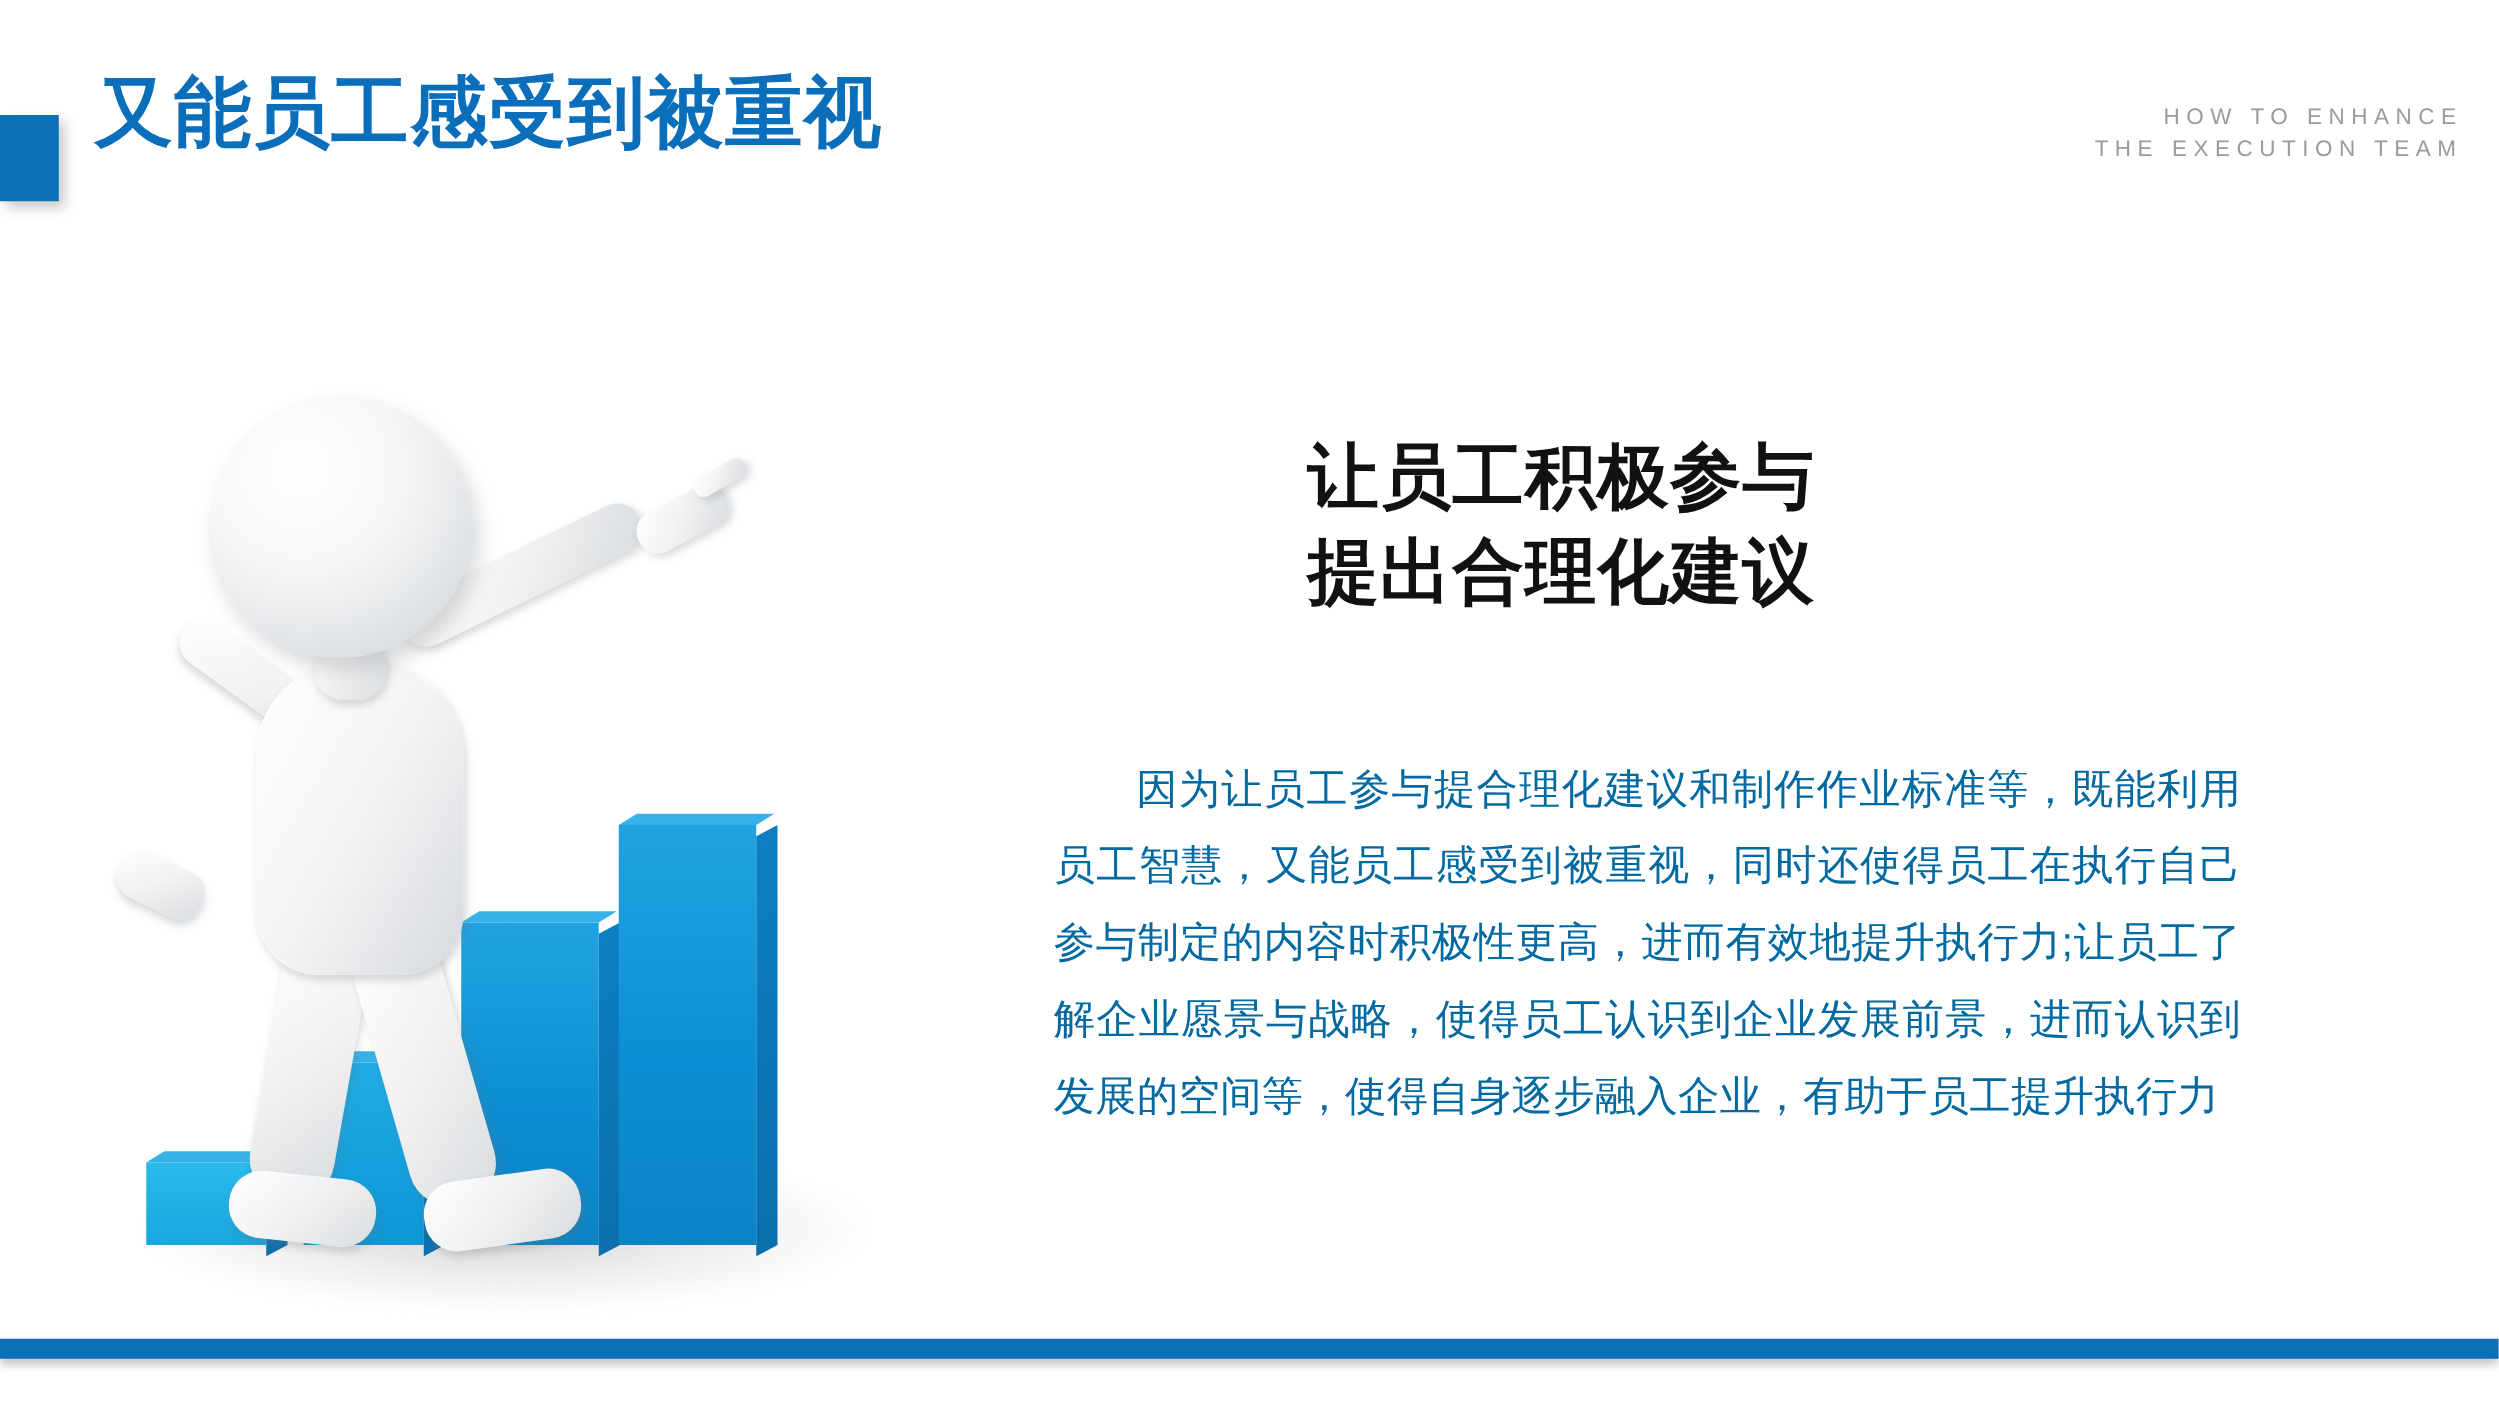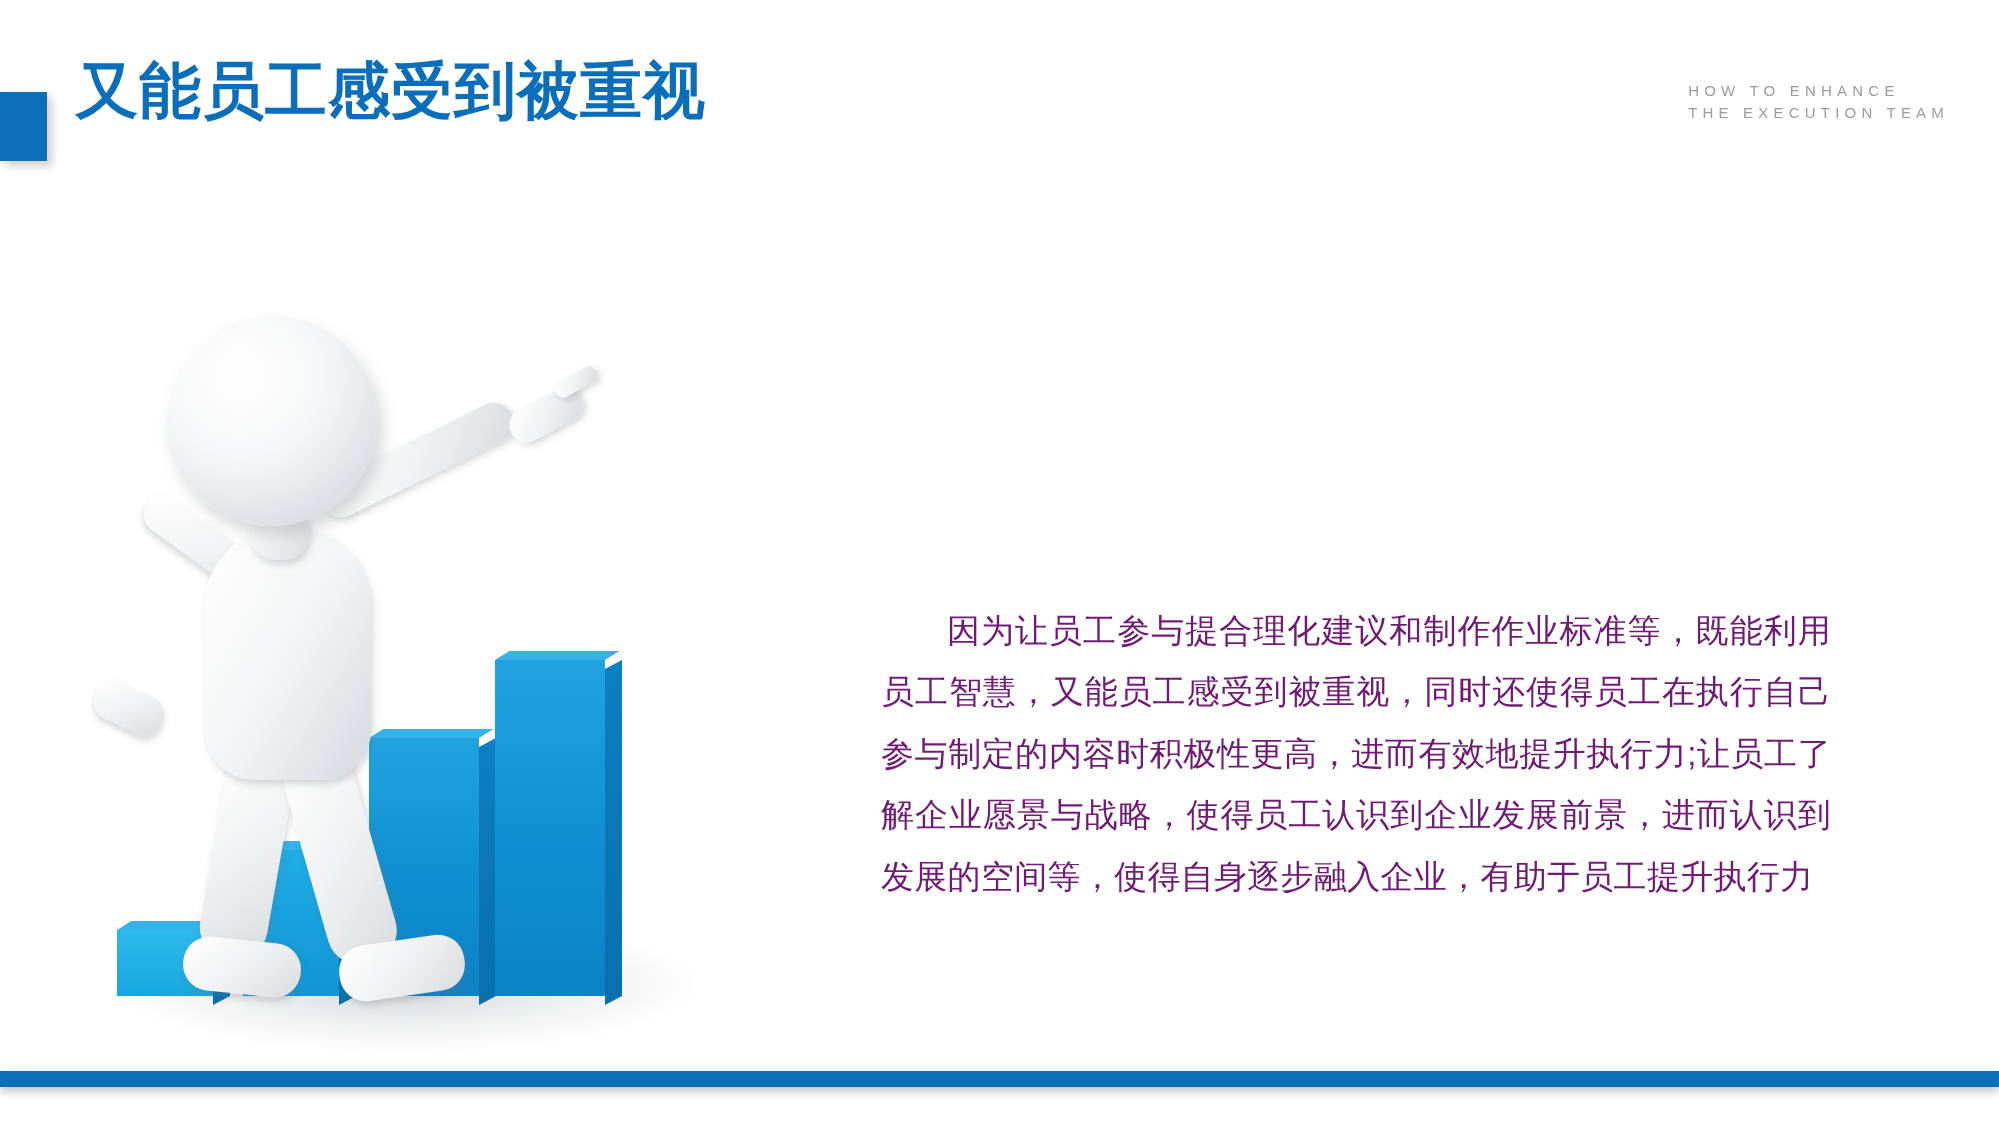--- a/index.html
+++ b/index.html
@@ -39,25 +39,25 @@
     font-size: 62px;
     line-height: 1.05;
     font-weight: bold;
     color: #0B6EBA;
     letter-spacing: 1px;
     white-space: nowrap;
   }
 
   .header-en {
     position: absolute;
-    right: 50px;
+    right: 29px;
     top: 80px;
-    text-align: left;
+    text-align: right;
     color: #9b9b9b;
-    font-size: 15px;
+    font-size: 18px;
     letter-spacing: 5.2px;
     line-height: 1.45;
     font-weight: normal;
   }
   .header-en div { white-space: nowrap; }
 
   
   .illustration {
     position: absolute;
     left: 55px;
@@ -200,26 +200,26 @@
     font-size: 57px;
     line-height: 1.33;
     font-weight: bold;
     color: #111111;
     letter-spacing: 1px;
   }
   .content-heading div { white-space: nowrap; }
 
   .content-body {
     position: absolute;
-    left: 881px;
+    left: 843px;
     top: 600px;
     width: 950px;
     font-size: 33px;
     line-height: 1.86;
-    color: #701a75;
+    color: #0369a1;
     text-indent: 2em;
     text-align: justify;
     letter-spacing: 0.3px;
   }
 
   
   .footer-bar {
     position: absolute;
     left: 0;
     top: 1071px;
@@ -275,18 +275,22 @@
       <div class="man-part foot-right"></div>
       <div class="man-part torso"></div>
       <div class="man-part arm-up"></div>
       <div class="man-part hand-up"></div>
       <div class="man-part finger-up"></div>
       <div class="man-part neck"></div>
       <div class="man-part head"></div>
     </div>
   </div>
 
+  <div class="content-heading">
+    <div>让员工积极参与</div>
+    <div>提出合理化建议</div>
+  </div>
 
   <div class="content-body">因为让员工参与提合理化建议和制作作业标准等，既能利用员工智慧，又能员工感受到被重视，同时还使得员工在执行自己参与制定的内容时积极性更高，进而有效地提升执行力;让员工了解企业愿景与战略，使得员工认识到企业发展前景，进而认识到发展的空间等，使得自身逐步融入企业，有助于员工提升执行力</div>
 
   <div class="footer-bar"></div>
 
 </div>
 
 </body></html>

